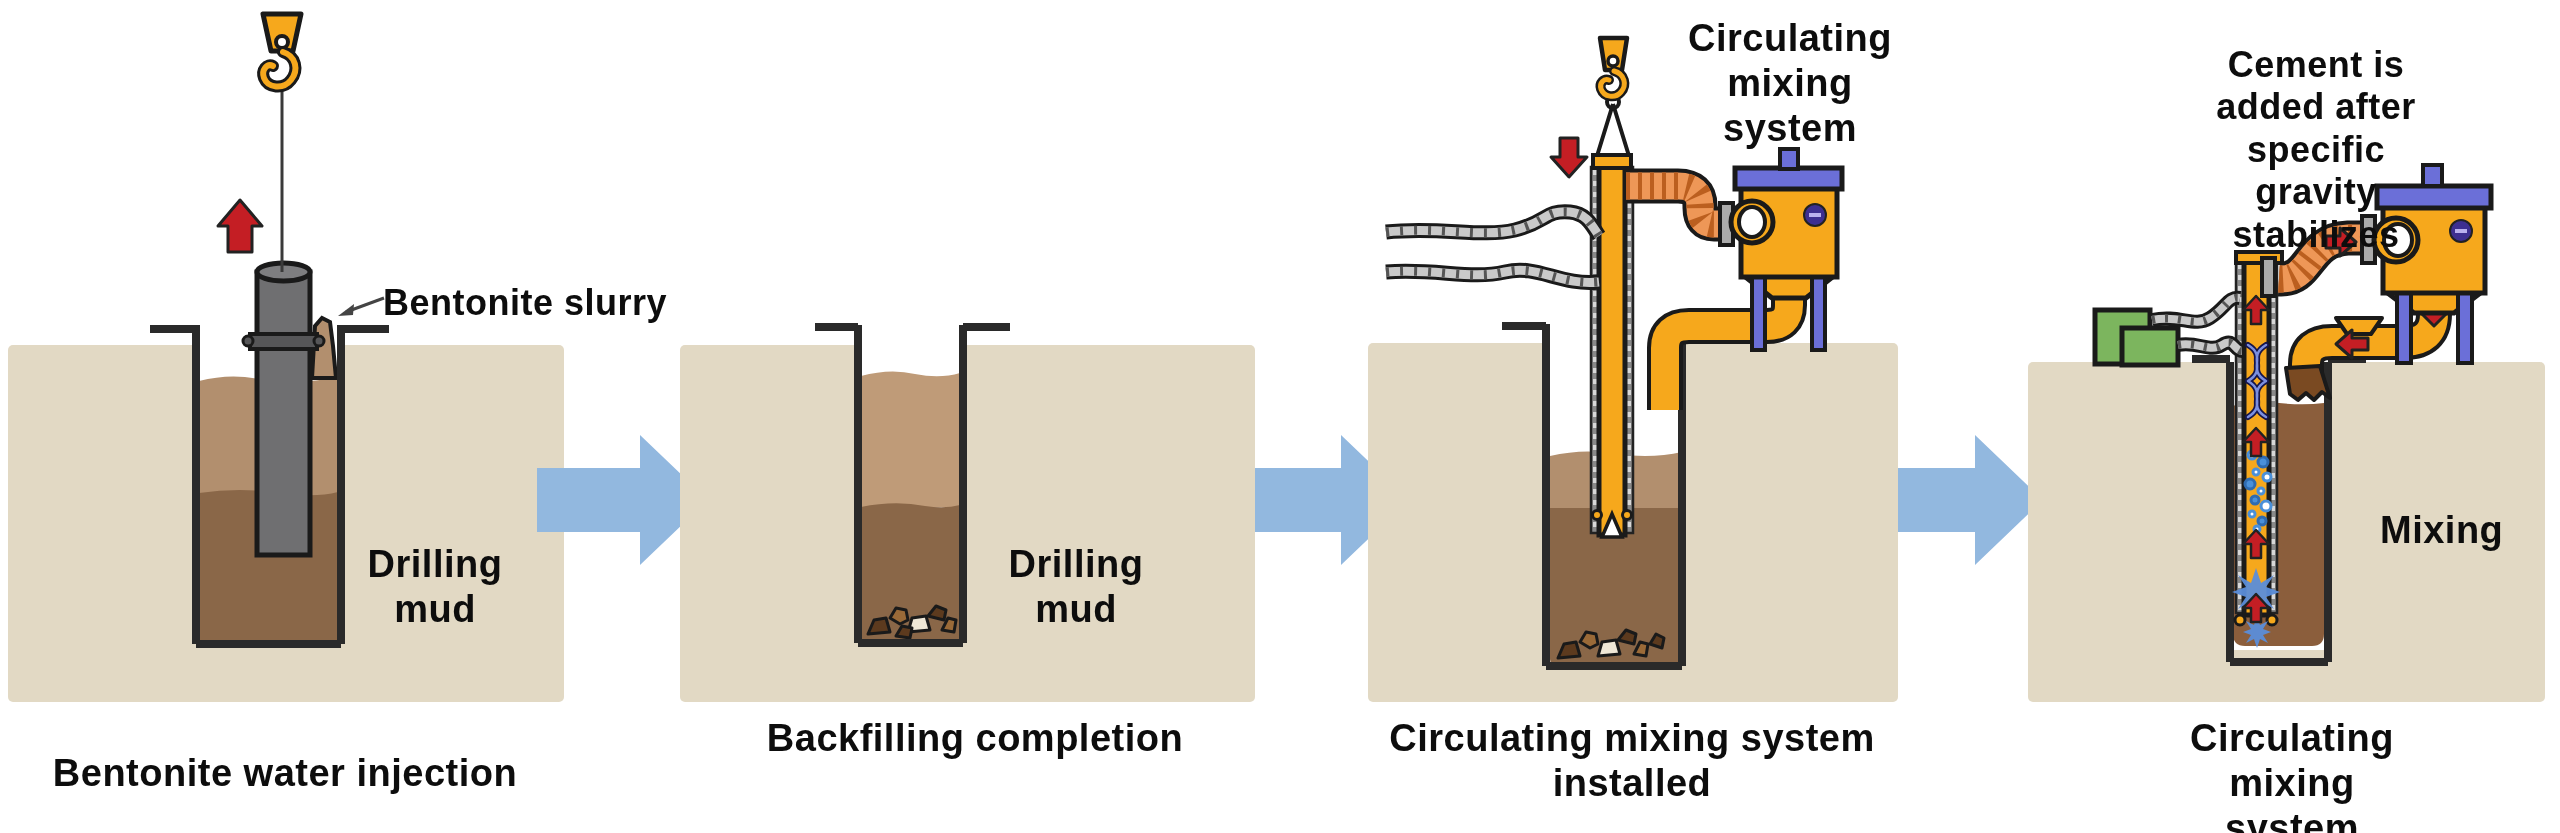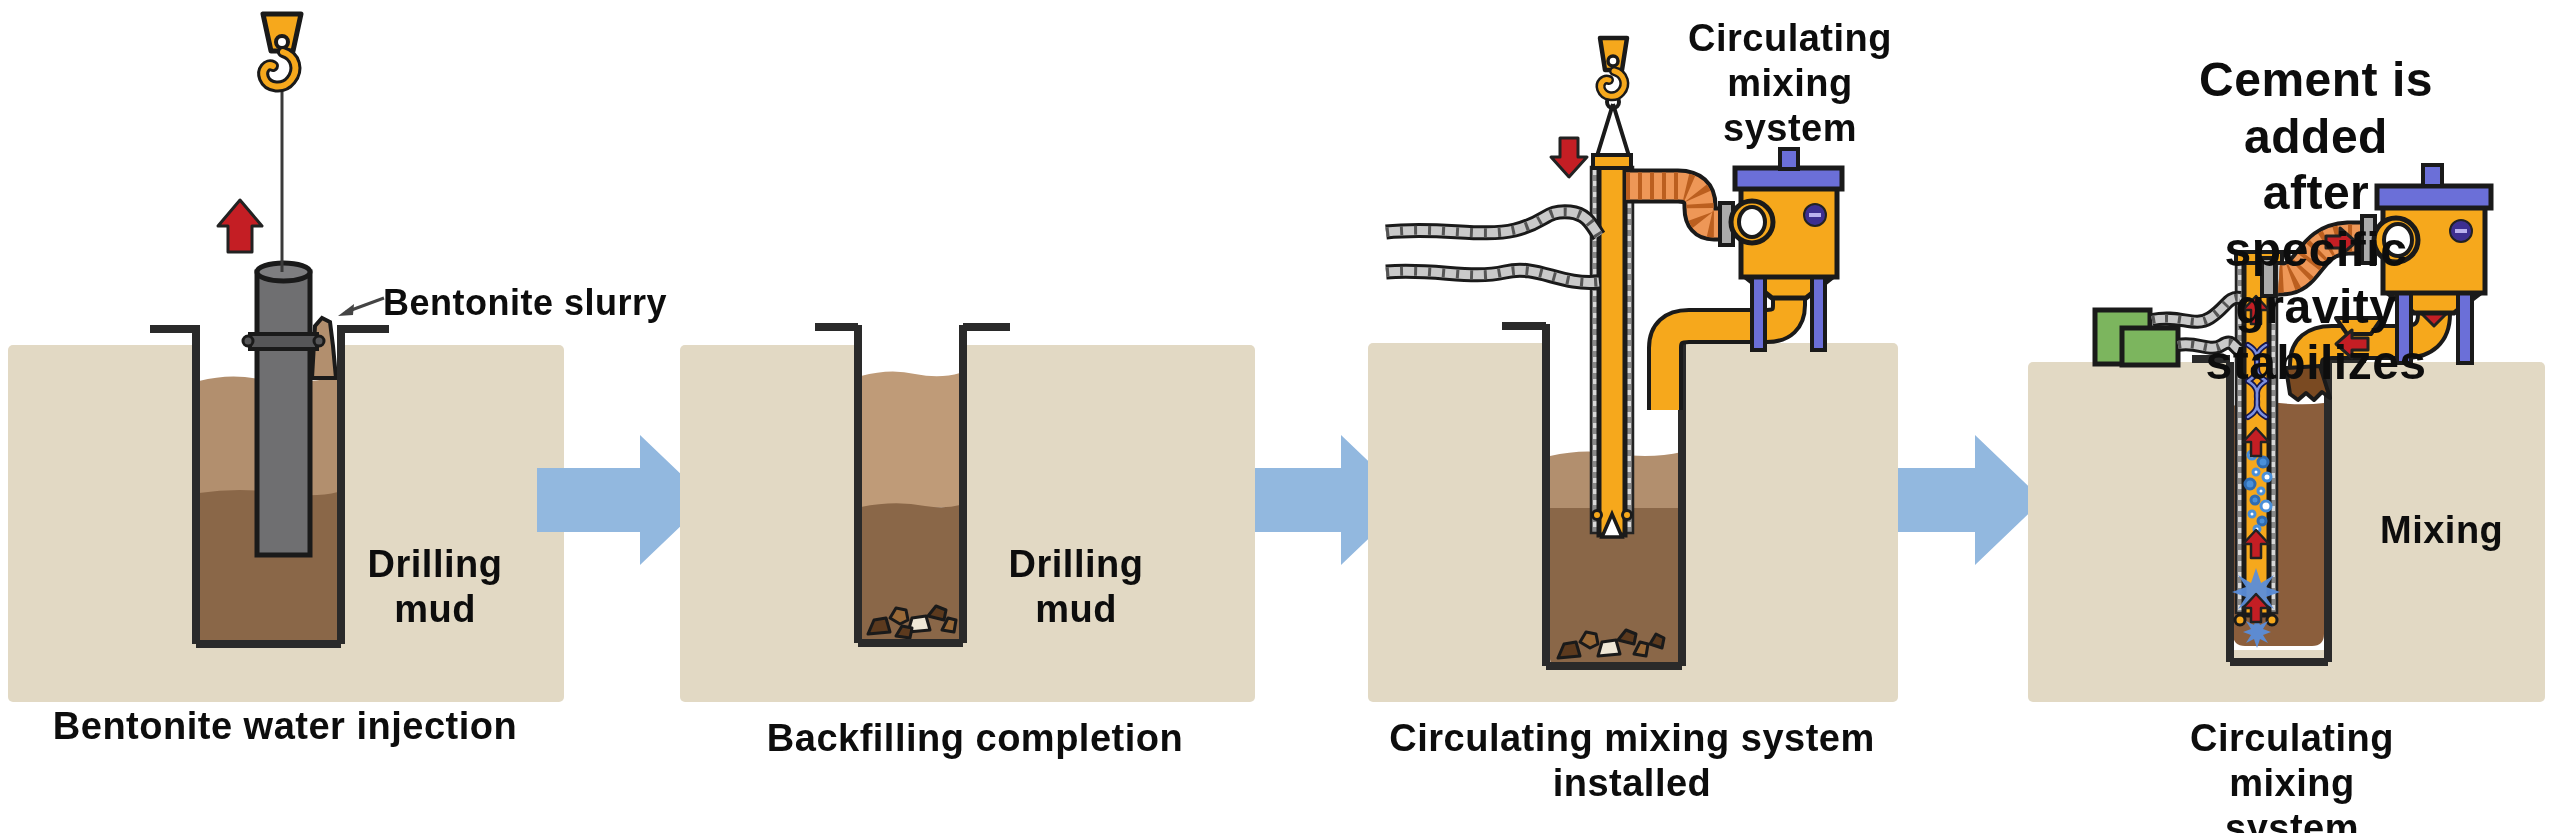--- a/index.html
+++ b/index.html
@@ -16,21 +16,21 @@
     font-weight:bold;
     color:#0d0d0d;
     white-space:pre-line;
     text-align:center;
     line-height:1.18;
     font-size:38px;
     letter-spacing:0.5px;
   }
   .lbl.centered{transform:translateX(-50%);}
   .lbl.leftal{text-align:left;}
-  .lbl.title{font-size:48px;margin-top:8px;}
+  .lbl.title{font-size:36px;}
   .lbl.small{font-size:36px;}
   
   .f-ground{fill:var(--c-ground);}
   .f-white{fill:#ffffff;}
   .f-mudlight{fill:var(--c-mud-light);}
   .f-muddark{fill:var(--c-mud-dark);}
   .f-mudred{fill:var(--c-mud-red);}
   .f-slurry{fill:var(--c-slurry-tan);}
   .f-casing{fill:var(--c-casing);}
   .f-casing2{fill:var(--c-casing-light);}
@@ -296,21 +296,21 @@
         <path d="M2178,345 C2198,341 2210,353 2222,345 C2234,337 2234,351 2242,351" class="nofill s-out" stroke-width="14"></path>
         <path d="M2178,345 C2198,341 2210,353 2222,345 C2234,337 2234,351 2242,351" class="nofill s-cable" stroke-width="8"></path>
         <path d="M2178,345 C2198,341 2210,353 2222,345 C2234,337 2234,351 2242,351" class="nofill s-cabledash" stroke-width="8" stroke-dasharray="3 10"></path>
       </g>
     </g>
   </svg>
 
   <div class="lbl leftal small" style="left:383px; top:282px;">Bentonite slurry</div>
   <div class="lbl centered" style="left:435px; top:542px;">Drilling
 mud</div>
-  <div class="lbl centered" style="left:285px; top:704px;">Bentonite water injection</div>
+  <div class="lbl centered" style="left:285px; top:751px;">Bentonite water injection</div>
 
   <div class="lbl centered" style="left:1076px; top:542px;">Drilling
 mud</div>
   <div class="lbl centered" style="left:975px; top:716px;">Backfilling completion</div>
 
   <div class="lbl centered" style="left:1790px; top:16px;">Circulating
 mixing
 system</div>
   <div class="lbl centered" style="left:1632px; top:716px;">Circulating mixing system
 installed</div>

